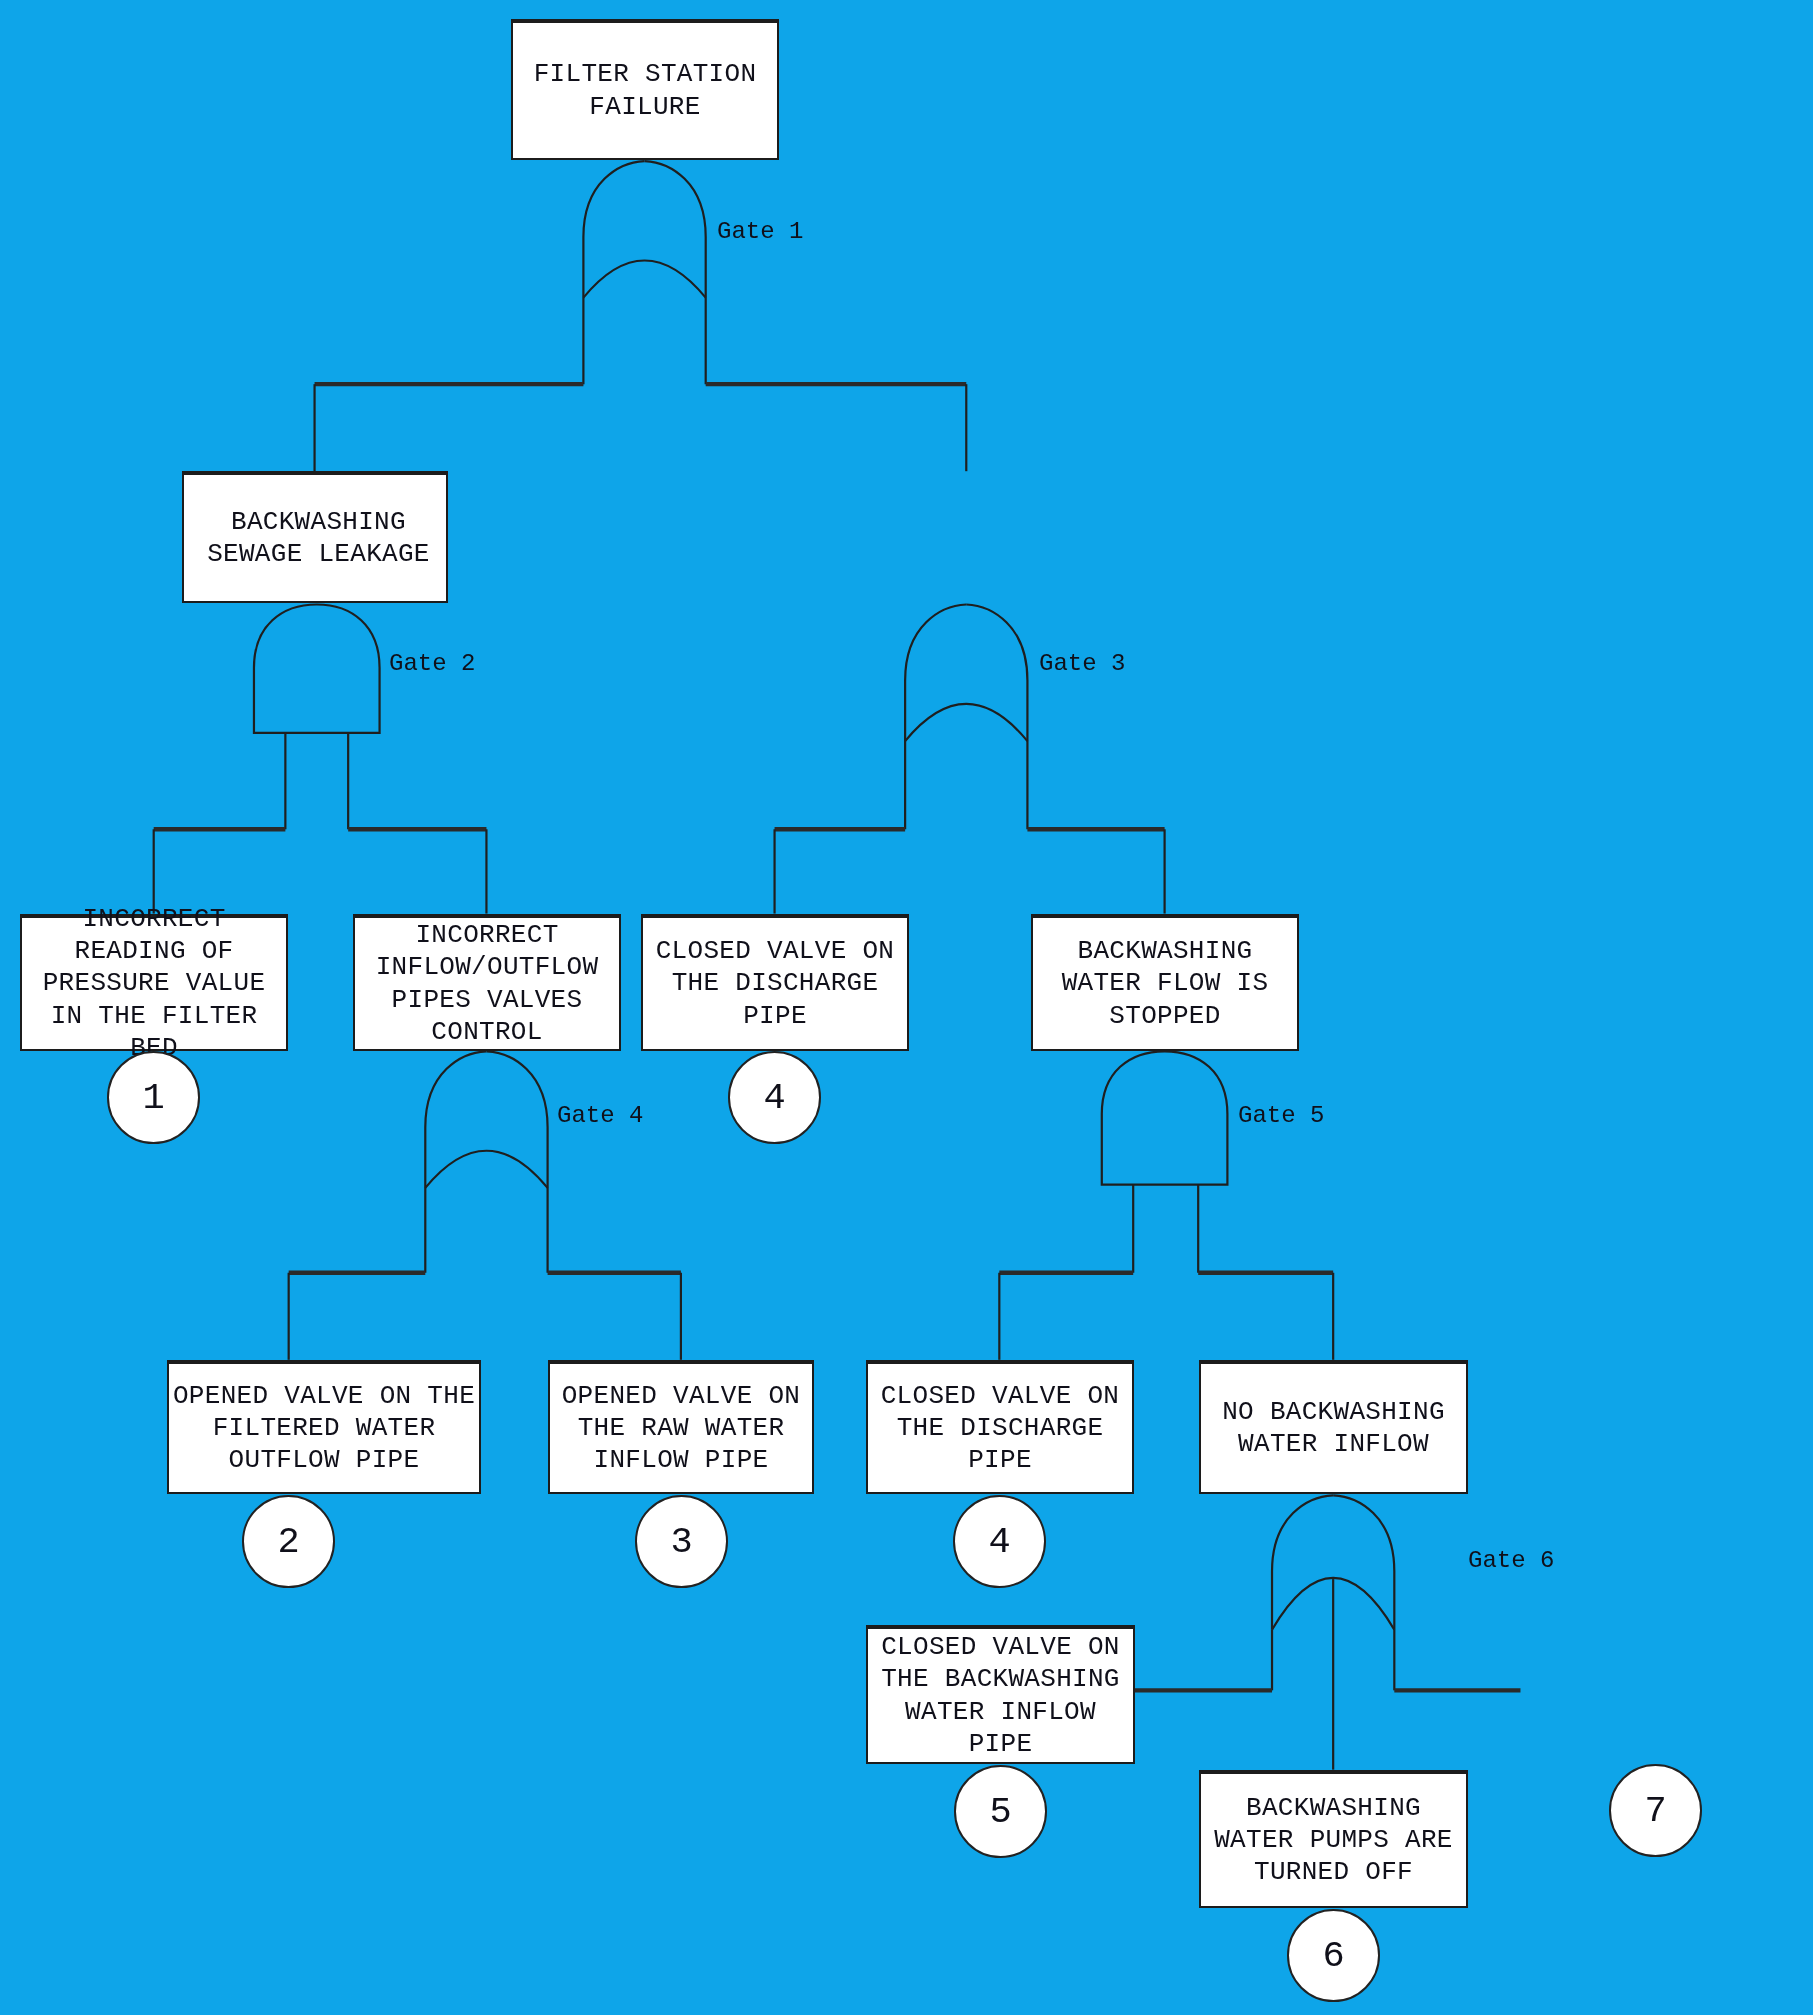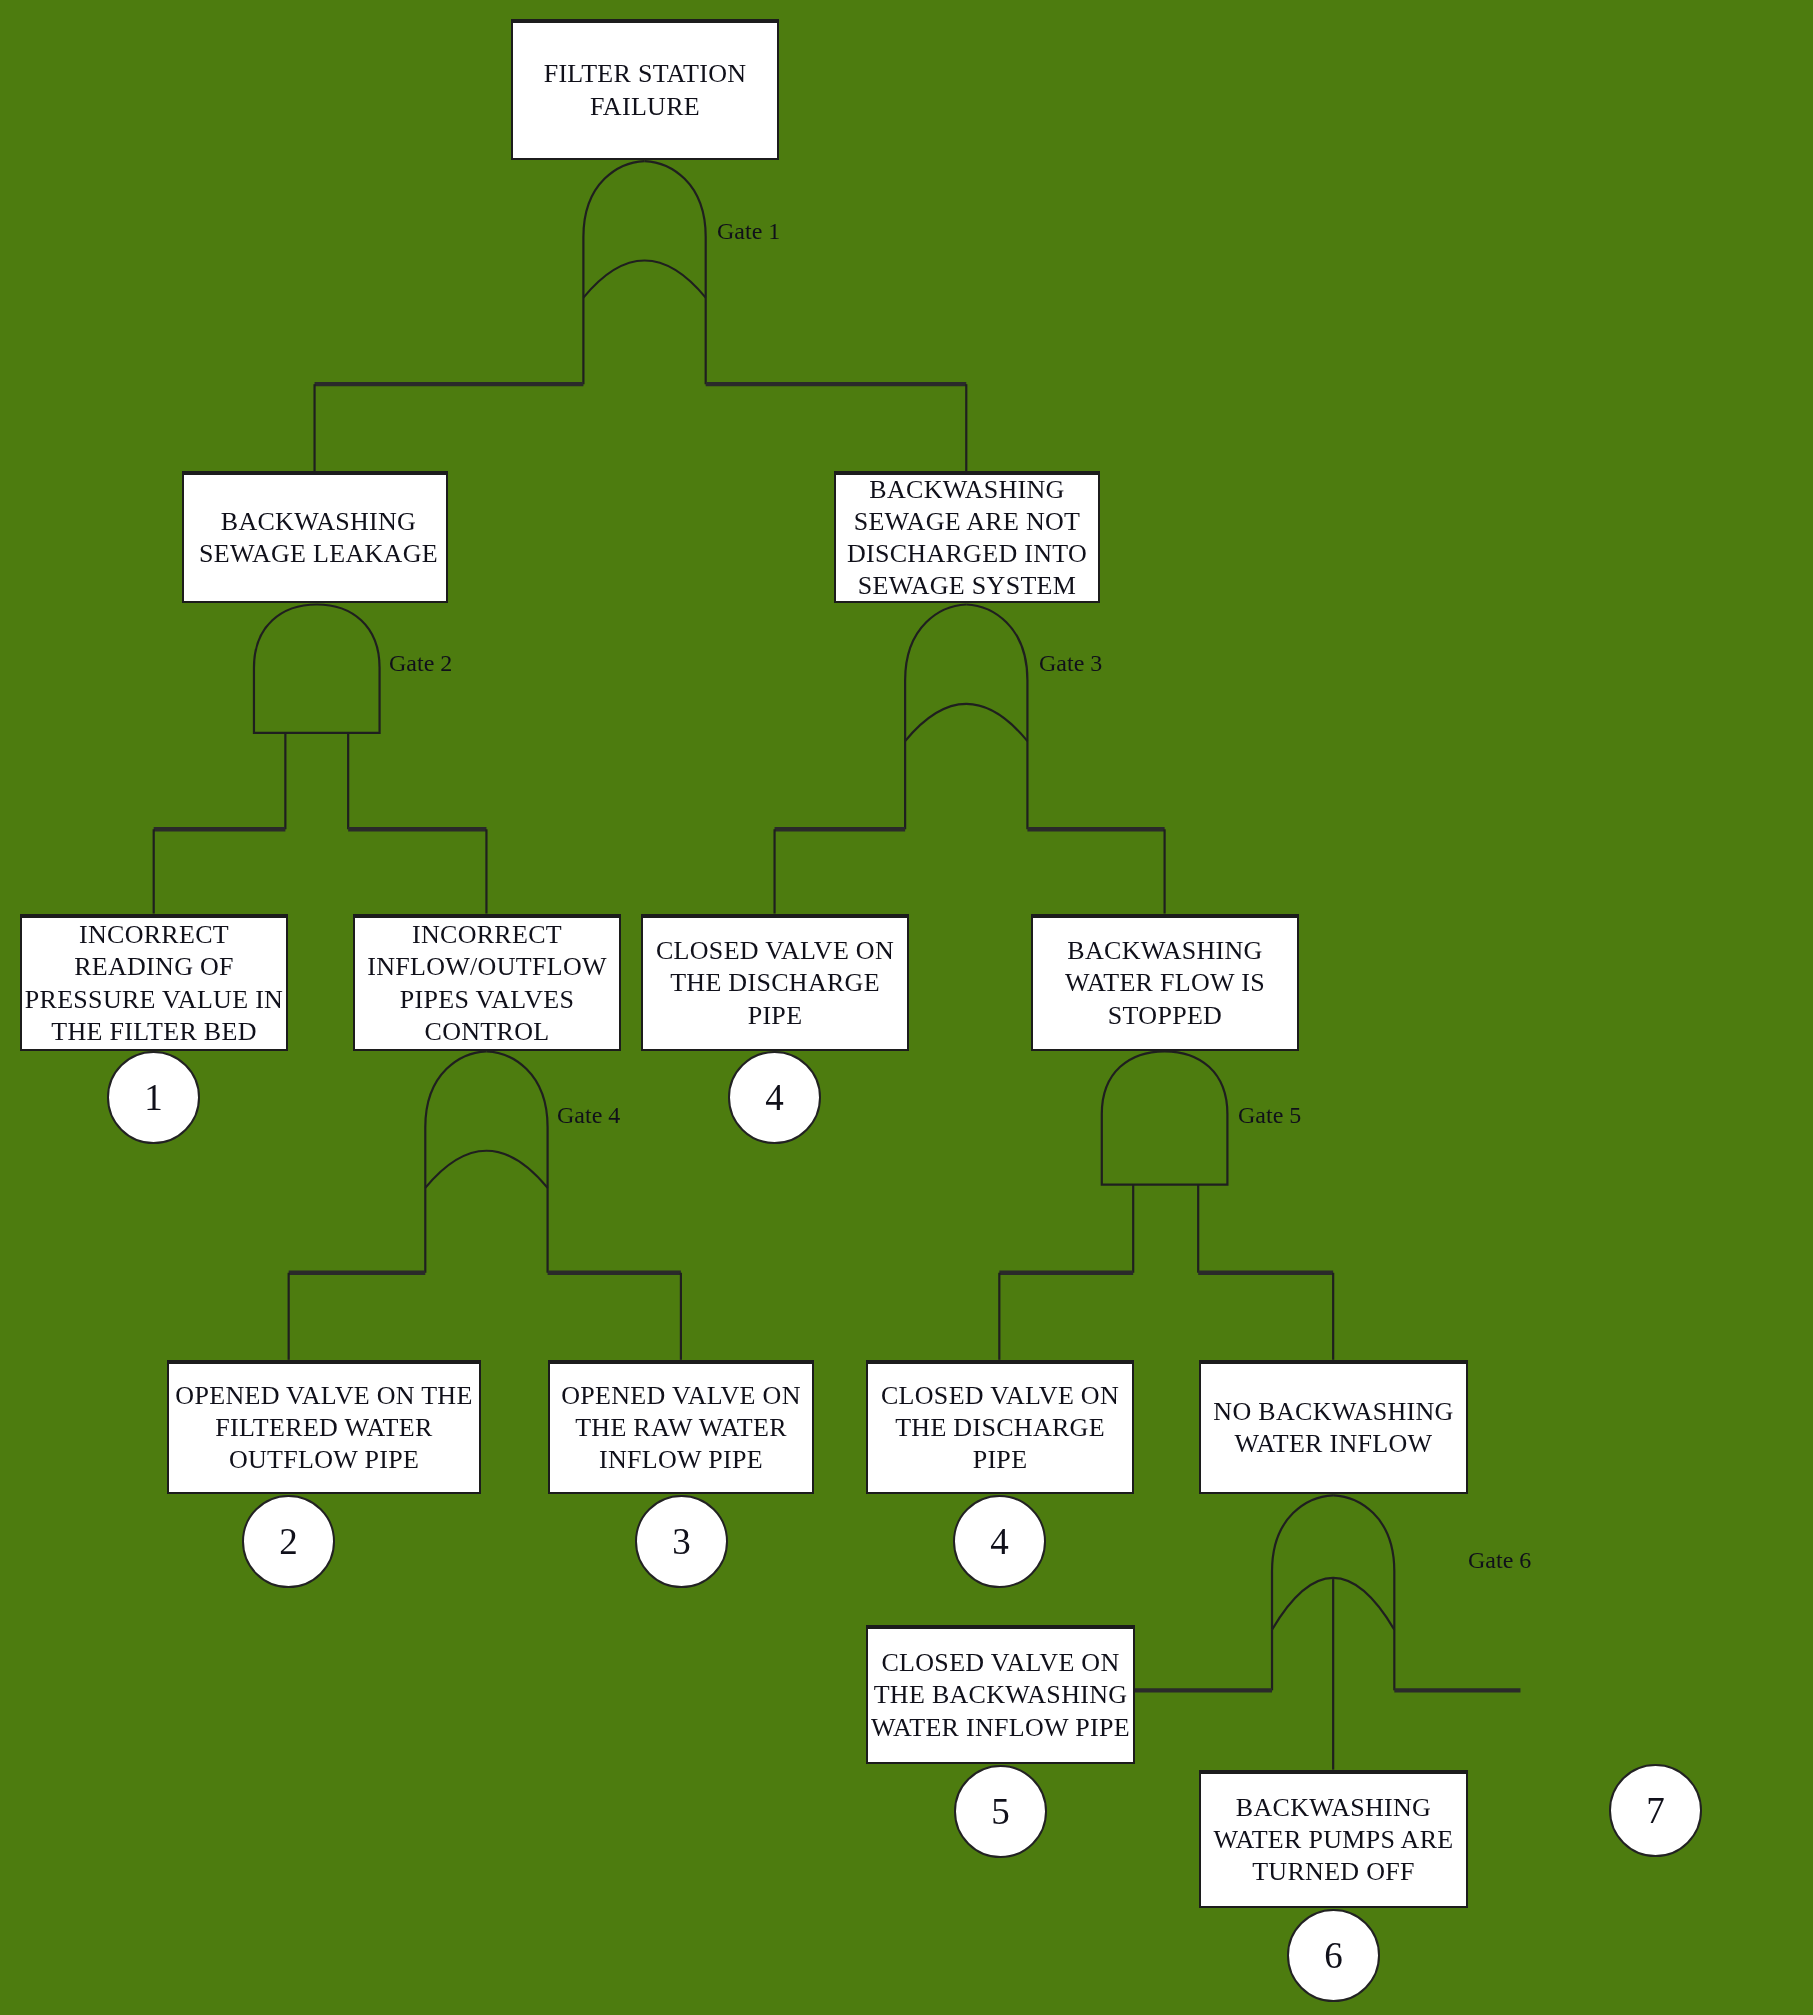--- a/index.html
+++ b/index.html
@@ -1,20 +1,20 @@
 <!DOCTYPE html>
 <html style="font-size:8.8px"><head>
 <meta charset="utf-8">
 <style>
   html,body{margin:0;padding:0;background:#ffffff;}
   .stage{
     position:relative;
     width:1813px;height:2015px;
-    background:#4d7c0f;
-    font-family:Liberation Serif, serif;
+    background:#0ea5e9;
+    font-family:Liberation Mono, monospace;
     color:#10101a;
   }
   .wires{position:absolute;left:0;top:0;}
   .node{
     position:absolute;
     border:2.8px solid #1c1c1c;
     border-top-width:4.4px;
     background:#ffffff;
     display:flex;align-items:center;justify-content:center;
     text-align:center;
@@ -119,21 +119,20 @@
       <path d="M 2059 3068 L 2309 3068" stroke-width="8" stroke="#2a2a2a"></path>
       <path d="M 2531 3068 L 2760 3068" stroke-width="8" stroke="#2a2a2a"></path>
       <path d="M 2420 2866 L 2420 3212"></path>
     </g>
   </svg>
 
   <div class="node" style="left:511px;top:19px;width:268px;height:141px;">FILTER STATION FAILURE</div>
 
   <div class="node" style="left:182px;top:471px;width:266px;height:132px;padding-left:8px;">BACKWASHING SEWAGE LEAKAGE</div>
 
-  <div class="node" style="left:834px;top:471px;width:266px;height:132px;">BACKWASHING SEWAGE ARE NOT DISCHARGED INTO SEWAGE SYSTEM</div>
 
   <div class="node" style="left:20px;top:914px;width:268px;height:137px;">INCORRECT READING OF PRESSURE VALUE IN THE FILTER BED</div>
 
   <div class="node" style="left:353px;top:914px;width:268px;height:137px;">INCORRECT INFLOW/OUTFLOW PIPES VALVES CONTROL</div>
 
   <div class="node" style="left:641px;top:914px;width:268px;height:137px;">CLOSED VALVE ON THE DISCHARGE PIPE</div>
 
   <div class="node" style="left:1031px;top:914px;width:268px;height:137px;">BACKWASHING WATER FLOW IS STOPPED</div>
 
   <div class="node" style="left:167px;top:1360px;width:314px;height:134px;">OPENED VALVE ON THE FILTERED WATER OUTFLOW PIPE</div>

